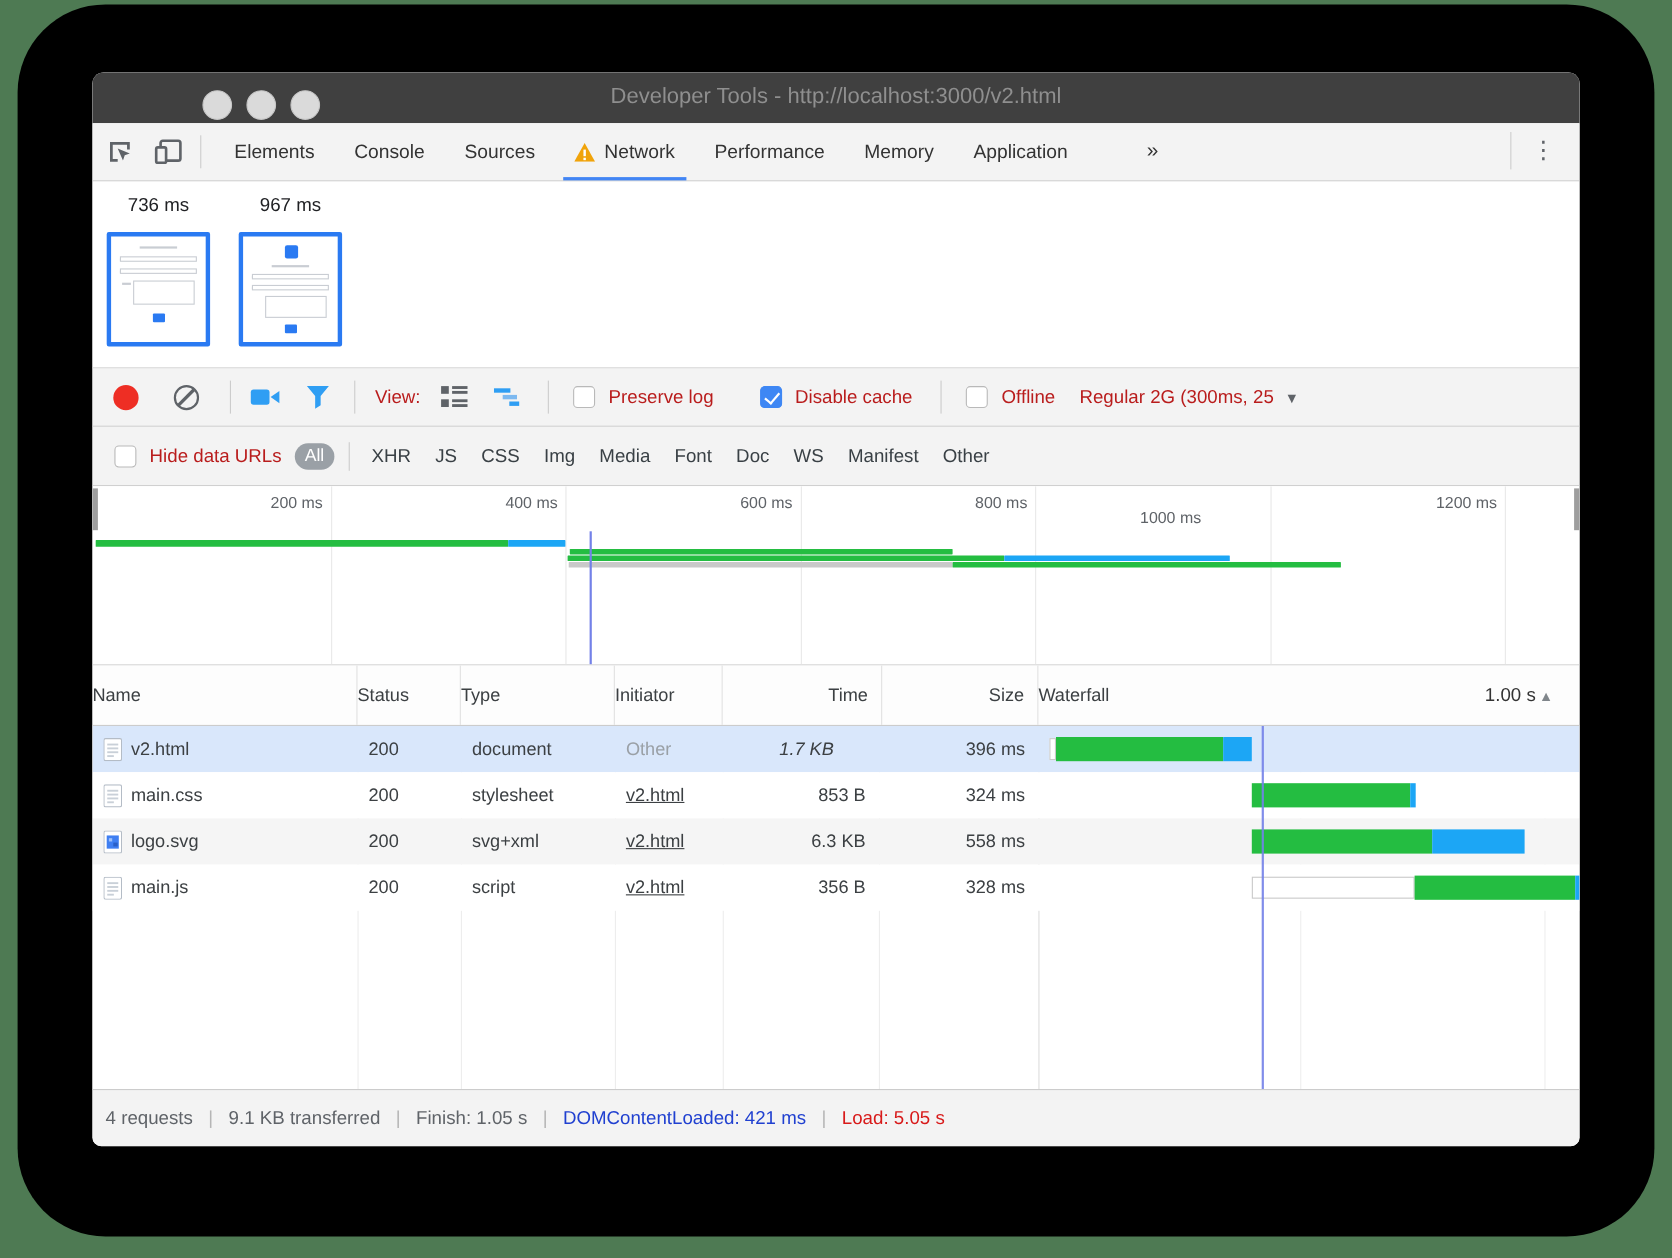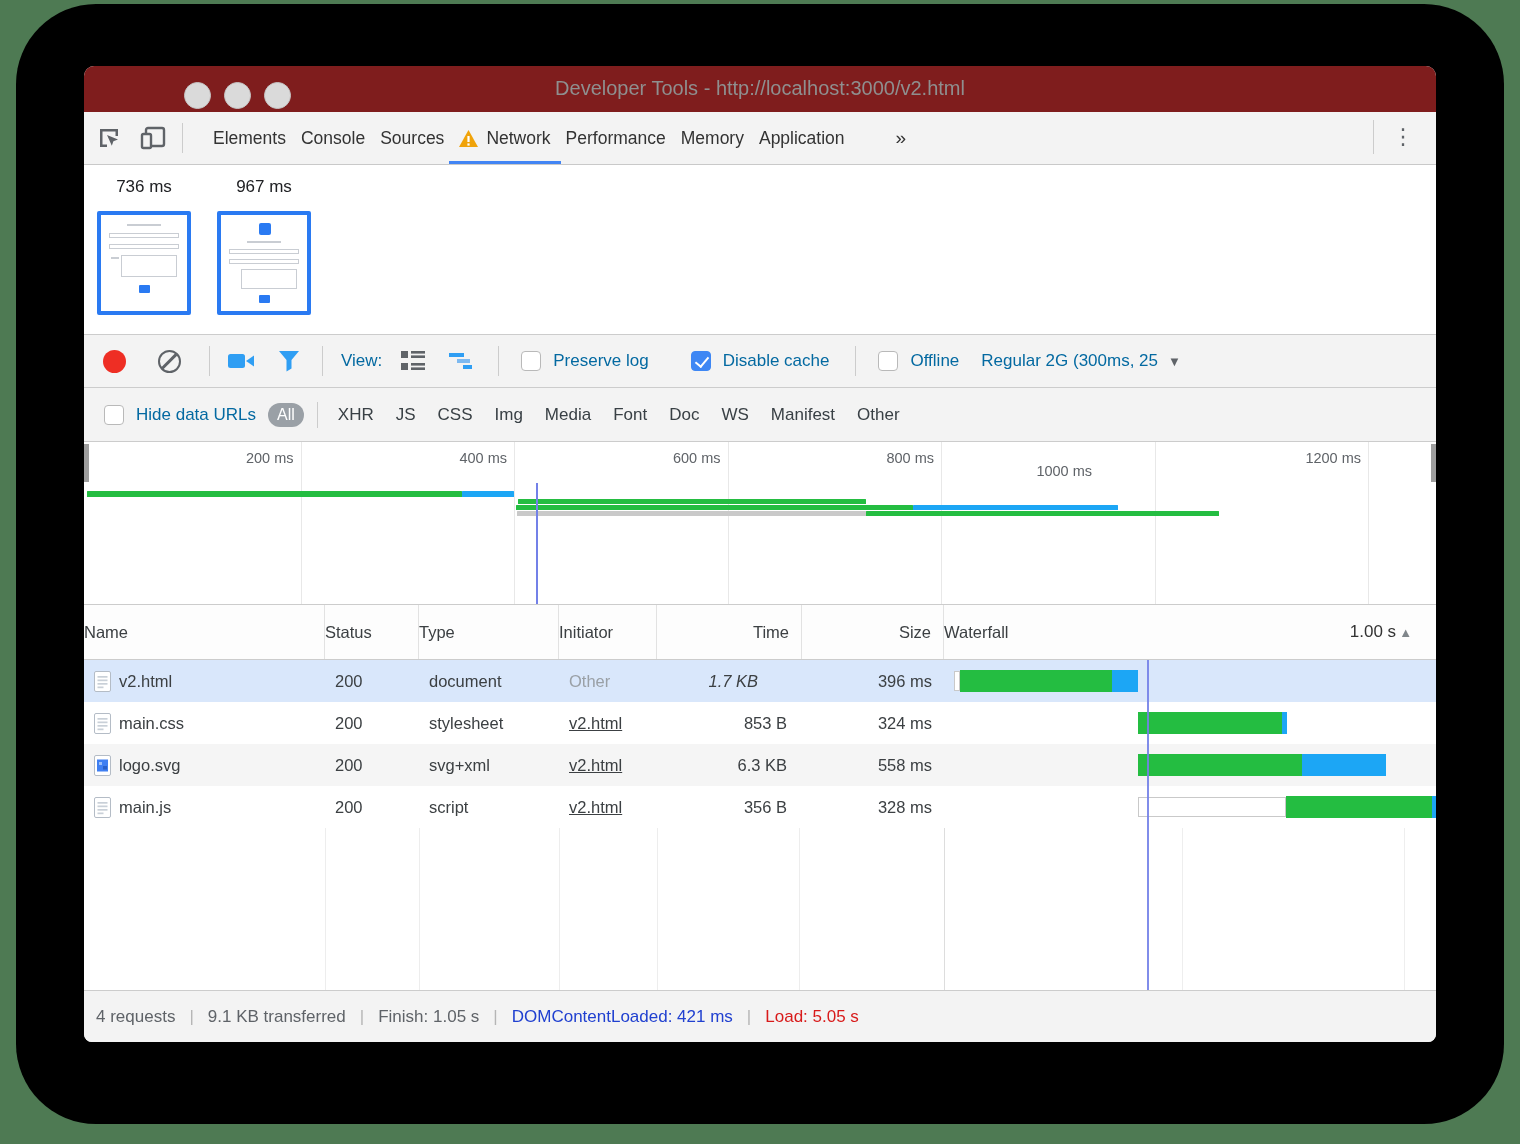--- a/index.html
+++ b/index.html
@@ -13,32 +13,32 @@
   .shadow {
     position:absolute; left:16px; top:4px; width:1488px; height:1120px;
     background:#000; border-radius:80px;
   }
   .window {
     position:absolute; left:84px; top:66px; width:1352px; height:976px;
     background:#fff; border-radius:10px 10px 8px 8px; overflow:hidden;
     font-size:16px; color:#3c4043;
   }
   
-  .titlebar { position:absolute; left:0; top:0; width:100%; height:46px; background:#7f1d1d; }
+  .titlebar { position:absolute; left:0; top:0; width:100%; height:46px; background:#404040; }
   .traffic { position:absolute; top:16px; width:27px; height:27px; border-radius:50%;
              background:#dadada; border:1px solid #c6c6c6; }
   .t1{left:100px;} .t2{left:140px;} .t3{left:180px;}
   .win-title { position:absolute; top:11px; left:0; width:100%; text-align:center;
                font-size:20px; color:#8f8f8f; }
   
   .tabbar { position:absolute; left:0; top:46px; width:100%; height:53px; background:#f3f3f3;
             border-bottom:1px solid #c9c9c9; display:flex; align-items:center; }
   .iconbtn { width:34px; height:34px; display:flex; align-items:center; justify-content:center; }
   .vsep { width:1px; height:30px; background:#ccc; }
-  .tabs { display:flex; gap:15px; margin-left:30px; align-items:center; height:100%; }
+  .tabs { display:flex; gap:36px; margin-left:30px; align-items:center; height:100%; }
   .tab { height:100%; display:flex; align-items:center; gap:8px; font-size:17.5px; color:#333;
          position:relative; cursor:default; }
   .tab.active::after { content:""; position:absolute; left:-10px; right:-10px; bottom:0;
                        height:3px; background:#4285f4; }
   .overflow-chevron { font-size:19px; color:#333; margin-left:36px; }
   .menu-dots { position:absolute; right:22px; top:12px; font-size:22px; color:#5f6368; letter-spacing:0; }
   .tab-sep-right { position:absolute; right:62px; top:8px; width:1px; height:34px; background:#ccc; }
   
   .filmstrip { position:absolute; left:0; top:99px; width:100%; height:170px; background:#fff;
                border-bottom:1px solid #ccc; }
@@ -48,21 +48,21 @@
   .thumb .mock { position:absolute; background:#c9cdd3; }
   .thumb .mockbox { position:absolute; border:1px solid #c9cdd3; background:#fff; }
   .thumb .mockbtn { position:absolute; background:#2a7af2; border-radius:1px; }
   
   .nettools { position:absolute; left:0; top:269px; width:100%; height:53px; background:#f3f3f3;
               border-bottom:1px solid #ccc; display:flex; align-items:center; gap:0; }
   .record { width:23px; height:23px; border-radius:50%; background:#ee2e24; margin-left:19px; }
   .clear { width:23px; height:23px; border-radius:50%; border:2.5px solid #5f6368; position:relative; margin-left:32px; }
   .clear::after { content:""; position:absolute; left:-1px; top:8px; width:20px; height:2.5px;
                   background:#5f6368; transform:rotate(-45deg); }
-  .label17 { font-size:17px; color:#0369a1; }
+  .label17 { font-size:17px; color:#b91c1c; }
   .checkbox { width:20px; height:20px; border-radius:4px; background:#fff; border:1.5px solid #b9b9b9; position:relative; }
   .checkbox.checked { background:#3e87f4; border-color:#3e87f4; }
   .checkbox.checked::after { content:""; position:absolute; left:6px; top:2px; width:6px; height:11px;
                              border:solid #fff; border-width:0 2.5px 2.5px 0; transform:rotate(40deg); }
   .ddarrow { font-size:13px; color:#5f6368; margin-left:10px; }
   
   .filterbar { position:absolute; left:0; top:322px; width:100%; height:54px; background:#f3f3f3;
                border-bottom:1px solid #ccc; display:flex; align-items:center; }
   .filter-input { margin-left:8px; width:282px; height:34px; border:1px solid #c5c5c5; border-radius:3px;
                   background:#fff; font-size:17px; padding:0 9px; color:#333;

